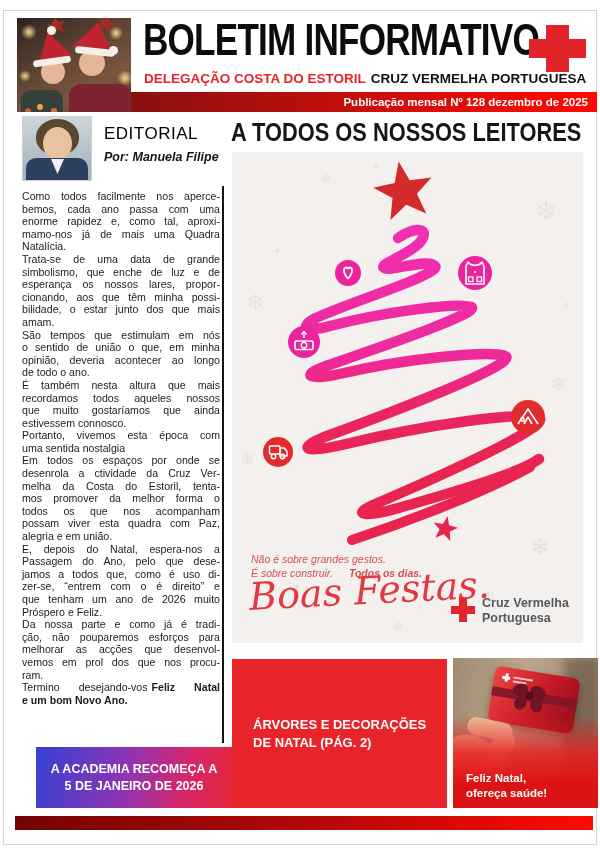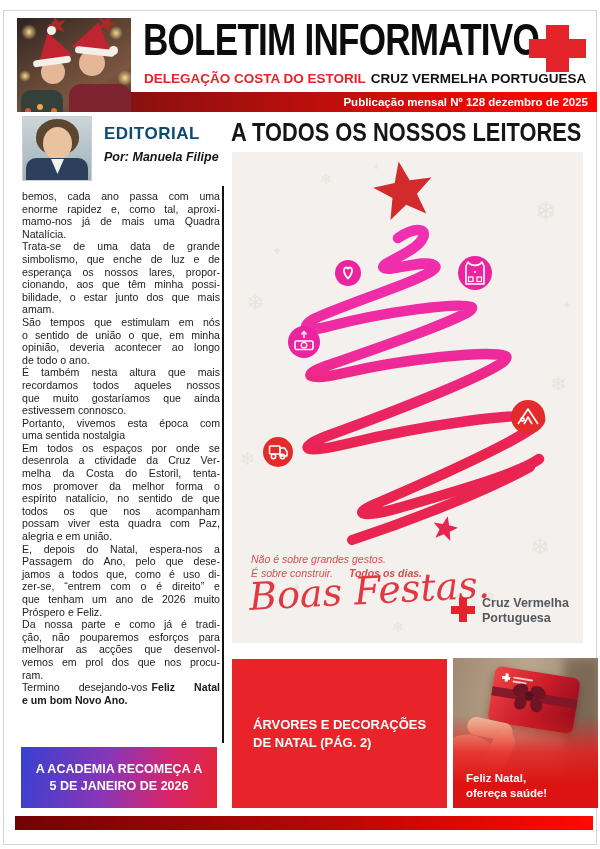--- a/index.html
+++ b/index.html
@@ -34,28 +34,28 @@
              padding-right:9px;box-sizing:border-box;}
 
   
   .portrait{position:absolute;left:22px;top:116px;width:68px;height:63px;border:1px solid #cfcfcf;
             background:linear-gradient(180deg,#cdd6da 0%,#9fb0ba 100%);overflow:hidden;}
   .pt-hair{position:absolute;left:13px;top:2px;width:43px;height:36px;border-radius:50% 50% 46% 46%;background:#5d4630;}
   .pt-face{position:absolute;left:20px;top:10px;width:29px;height:33px;border-radius:50%;background:#e9c3a0;}
   .pt-body{position:absolute;left:3px;top:41px;width:62px;height:22px;border-radius:10px 10px 0 0;background:#2c3f5c;}
   .pt-shirt{position:absolute;left:28px;top:42px;width:13px;height:15px;background:#f2f2f2;
             clip-path:polygon(0 0,100% 0,50% 100%);}
-  .ed-heading{position:absolute;left:104px;top:124px;font-size:17px;font-weight:bold;letter-spacing:.5px;color:#0c4a6e;}
+  .ed-heading{position:absolute;left:104px;top:124px;font-size:17px;font-weight:normal;letter-spacing:.5px;color:#000000;}
   .ed-byline{position:absolute;left:104px;top:150px;font-size:12.5px;font-weight:bold;font-style:italic;color:#141414;}
   .ed-text{position:absolute;left:22px;top:190px;width:198px;font-size:10.6px;line-height:12.6px;color:#1c1c1c;}
   .line{text-align:justify;text-align-last:justify;}
   .line.last{text-align-last:left;}
   .gap{margin-left:4px;}
   .vrule{position:absolute;left:222px;top:186px;width:2px;height:557px;background:#141414;}
-  .academy{position:absolute;left:21px;top:747px;width:196px;height:61px;color:#fff;font-weight:bold;
+  .academy{position:absolute;left:36px;top:747px;width:196px;height:61px;color:#fff;font-weight:bold;
            font-size:12.5px;text-align:center;display:flex;flex-direction:column;justify-content:center;gap:3px;
            background:linear-gradient(102deg,#3641d2 0%,#8c35b5 45%,#d6266b 75%,#e62635 100%);}
 
   
   .headline{position:absolute;left:231px;top:117px;font-size:26px;font-weight:bold;color:#161616;
             transform:scaleX(0.84);transform-origin:left top;white-space:nowrap;}
   .card{position:absolute;left:232px;top:152px;width:351px;height:491px;background:#f3f0ed;overflow:hidden;}
   .snow{position:absolute;color:#e8e3dd;line-height:1;}
   .card svg{position:absolute;left:0;top:0;}
   .tagline{position:absolute;left:19px;top:400px;font-size:10.5px;line-height:14px;color:#d64d52;font-style:italic;}
@@ -141,20 +141,21 @@
     <div class="pt-face"></div>
     <div class="pt-body"></div>
     <div class="pt-shirt"></div>
   </div>
   <div class="ed-heading">EDITORIAL</div>
   <div class="ed-byline">Por: Manuela Filipe</div>
 
   <div class="ed-text">
     <div id="editorial-paragraphs">
         <div>
+          <div class="line">Como todos facilmente nos aperce-</div>
           <div class="line">bemos, cada ano passa com uma</div>
           <div class="line">enorme rapidez e, como tal, aproxi-</div>
           <div class="line">mamo-nos já de mais uma Quadra</div>
           <div class="line last">Natalícia.</div>
         </div>
         <div>
           <div class="line">Trata-se de uma data de grande</div>
           <div class="line">simbolismo, que enche de luz e de</div>
           <div class="line">esperança os nossos lares, propor-</div>
           <div class="line">cionando, aos que têm minha possi-</div>
@@ -175,21 +176,20 @@
         </div>
         <div>
           <div class="line">Portanto, vivemos esta época com</div>
           <div class="line last">uma sentida nostalgia</div>
         </div>
         <div>
           <div class="line">Em todos os espaços por onde se</div>
           <div class="line">desenrola a ctividade da Cruz Ver-</div>
           <div class="line">melha da Costa do Estoril, tenta-</div>
           <div class="line">mos promover da melhor forma o</div>
-          <div class="line">espírito natalício, no sentido de que</div>
           <div class="line">todos os que nos acompanham</div>
           <div class="line">possam viver esta quadra com Paz,</div>
           <div class="line last">alegria e em união.</div>
         </div>
         <div>
           <div class="line">E, depois do Natal, espera-nos a</div>
           <div class="line">Passagem do Ano, pelo que dese-</div>
           <div class="line">jamos a todos que, como é uso di-</div>
           <div class="line">zer-se, “entrem com o é direito” e</div>
           <div class="line">que tenham um ano de 2026 muito</div>

